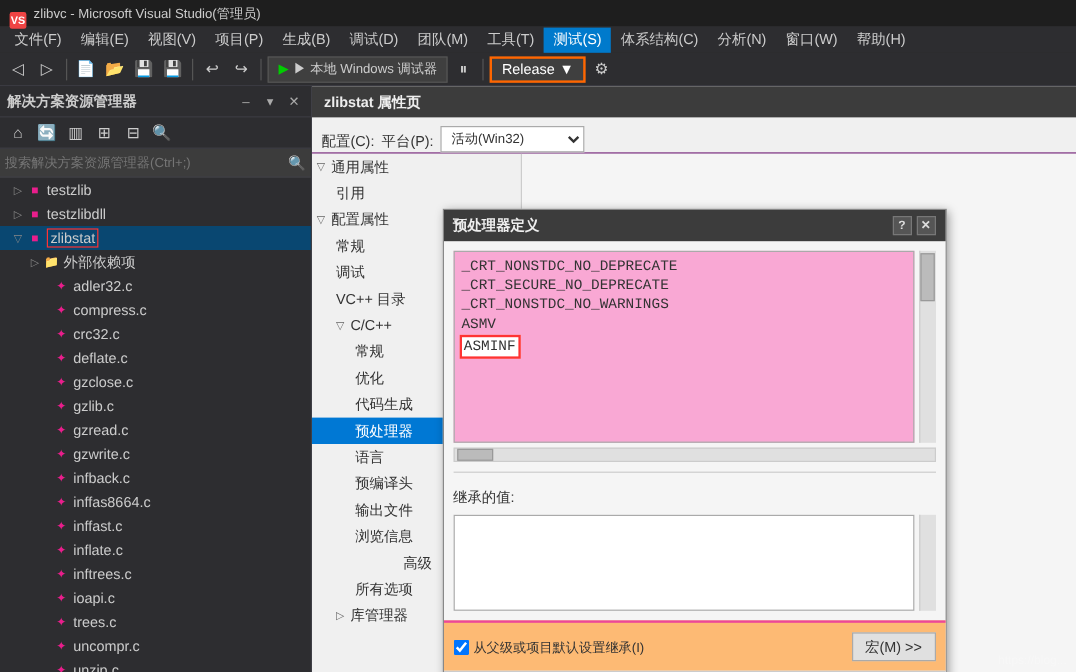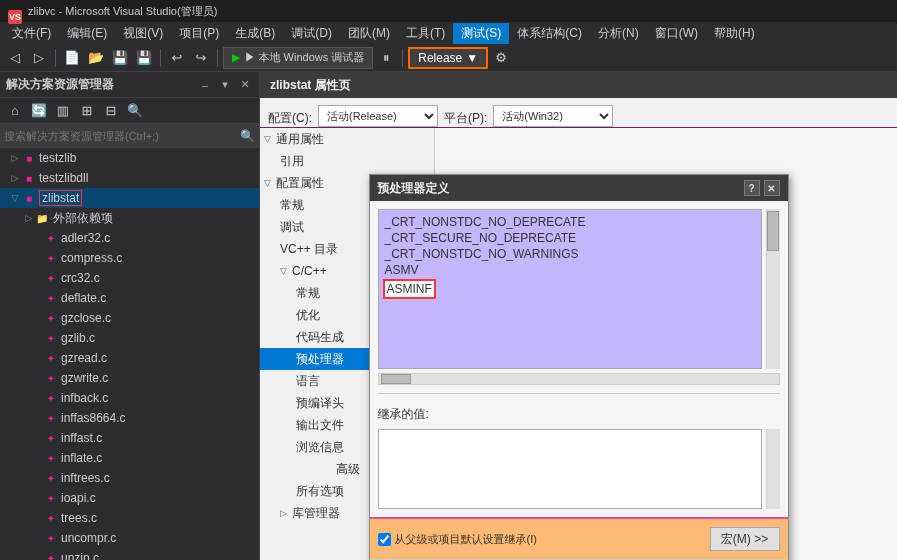--- a/index.html
+++ b/index.html
@@ -345,27 +345,27 @@
     }
     .dialog-body {
       padding: 8px;
       display: flex;
       flex-direction: column;
       gap: 4px;
     }
     .dialog-textarea {
       width: 100%;
       height: 160px;
-      background: #c4b5fd;
+      background: #f9a8d4;
       border: 1px solid #aaa;
       font-size: 12px;
       color: #333;
       padding: 4px;
       overflow-y: auto;
-      font-family: Liberation Sans, sans-serif;
+      font-family: Liberation Mono, monospace;
       resize: none;
     }
     .dialog-scroll-area {
       width: 100%;
       height: 80px;
       background: white;
       border: 1px solid #aaa;
       padding: 4px;
       font-size: 12px;
       color: #333;
@@ -620,23 +620,20 @@
 
     </div>
   </div>
 
   <div class="properties-window">
     <div class="props-title-bar">
       <span>zlibstat 属性页</span>
     </div>
     <div class="props-config-bar">
       <label>配置(C):</label>
-      <select class="props-select">
-        <option>活动(Release)</option>
-      </select>
       <label>平台(P):</label>
       <select class="props-select">
         <option>活动(Win32)</option>
       </select>
     </div>
     <div class="props-content">
 
       <div class="props-tree">
         <div class="props-tree-item" style="padding-left:4px;">
           <span class="props-tree-expand">▽</span>

